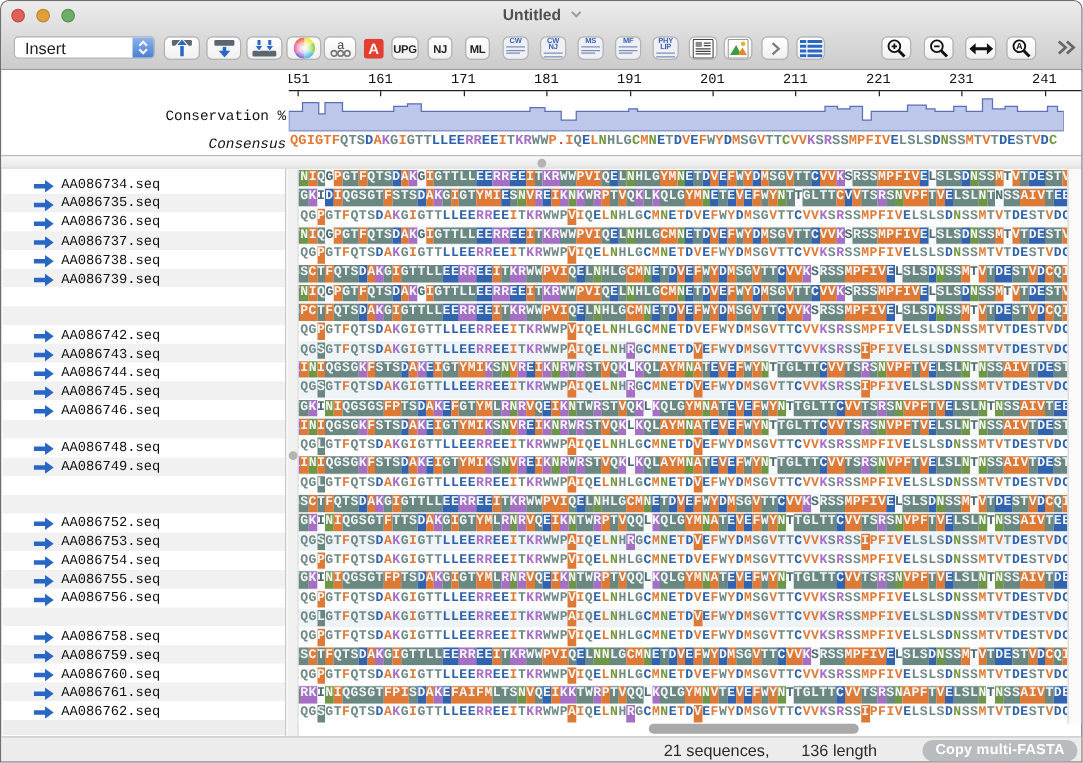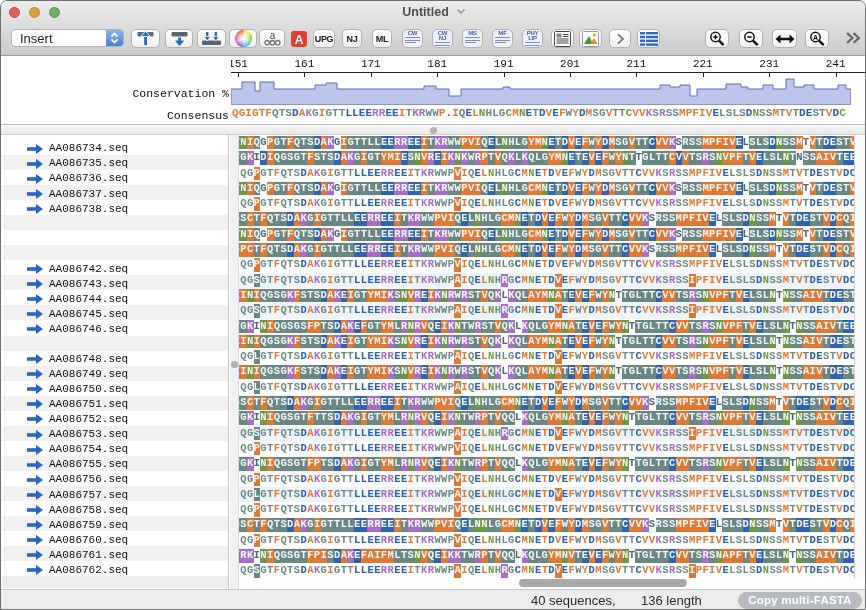--- a/index.html
+++ b/index.html
@@ -35,21 +35,21 @@
 #hdr { position:absolute; left:0; top:56px; width:866px; height:67px; background:#fff; }
 .rline { position:absolute; left:230px; top:15px; width:636px; height:1px; background:#222; }
 .rwrap { position:absolute; left:230px; top:0; width:636px; height:24px; overflow:hidden; }
 .rtick { position:absolute; top:16px; width:1px; height:4px; background:#222; }
 .rnum { position:absolute; top:1px; width:40px; text-align:center;
   font-family:"Liberation Mono", monospace; font-size:11px; color:#111; }
 .cons { position:absolute; left:230px; top:18px; }
 #clabel1, #clabel2 { position:absolute; font-family:"Liberation Mono", monospace;
   font-size:11.5px; color:#111; text-align:right; width:220px; left:8px; }
 #clabel1 { top:30px; }
-#clabel2 { top:52px; }
+#clabel2 { top:52px;font-style:italic; }
 #consrow { position:absolute; left:231px; top:50px; width:630px; height:15px;
   font-family:"Liberation Mono", monospace; font-size:11px; font-weight:bold;
   letter-spacing:0.07px; white-space:pre; }
 #consrow i { font-style:normal; }
 
 #split { position:absolute; left:0; top:123px; width:866px; height:11px;
   background:linear-gradient(#f7f7f7,#e8e8e8); border-top:1px solid #bbb; border-bottom:1px solid #cfcfcf; }
 #split .knob { position:absolute; left:429px; top:2px; width:7px; height:7px;
   border-radius:4px; background:#b3b3b3; }
 
@@ -347,20 +347,27 @@
       </div>
       <div class="nstripe" style="top:65.0px;background:#ffffff"></div>
       <div class="nrow" style="top:67.20px">
         <svg class="narw" width="16" height="10" viewBox="0 0 16 10">
           <rect x="0" y="3.2" width="9.5" height="3.6" fill="#2a67c5"></rect>
           <path d="M9 0 L16 5 L9 10 Z" fill="#2a67c5"></path>
         </svg>
         <span>AA086738.seq</span>
       </div>
       <div class="nstripe" style="top:80.0px;background:#f1f1f1"></div>
+      <div class="nrow" style="top:82.25px">
+        <svg class="narw" width="16" height="10" viewBox="0 0 16 10">
+          <rect x="0" y="3.2" width="9.5" height="3.6" fill="#2a67c5"></rect>
+          <path d="M9 0 L16 5 L9 10 Z" fill="#2a67c5"></path>
+        </svg>
+        <span>AA086739.seq</span>
+      </div>
       <div class="nstripe" style="top:95.1px;background:#ffffff"></div>
       <div class="nstripe" style="top:110.2px;background:#f1f1f1"></div>
       <div class="nstripe" style="top:125.2px;background:#ffffff"></div>
       <div class="nrow" style="top:127.40px">
         <svg class="narw" width="16" height="10" viewBox="0 0 16 10">
           <rect x="0" y="3.2" width="9.5" height="3.6" fill="#2a67c5"></rect>
           <path d="M9 0 L16 5 L9 10 Z" fill="#2a67c5"></path>
         </svg>
         <span>AA086742.seq</span>
       </div>
@@ -407,35 +414,21 @@
       </div>
       <div class="nstripe" style="top:230.6px;background:#f1f1f1"></div>
       <div class="nrow" style="top:232.75px">
         <svg class="narw" width="16" height="10" viewBox="0 0 16 10">
           <rect x="0" y="3.2" width="9.5" height="3.6" fill="#2a67c5"></rect>
           <path d="M9 0 L16 5 L9 10 Z" fill="#2a67c5"></path>
         </svg>
         <span>AA086749.seq</span>
       </div>
       <div class="nstripe" style="top:245.6px;background:#ffffff"></div>
-      <div class="nrow" style="top:247.80px">
-        <svg class="narw" width="16" height="10" viewBox="0 0 16 10">
-          <rect x="0" y="3.2" width="9.5" height="3.6" fill="#2a67c5"></rect>
-          <path d="M9 0 L16 5 L9 10 Z" fill="#2a67c5"></path>
-        </svg>
-        <span>AA086750.seq</span>
-      </div>
       <div class="nstripe" style="top:260.7px;background:#f1f1f1"></div>
-      <div class="nrow" style="top:262.85px">
-        <svg class="narw" width="16" height="10" viewBox="0 0 16 10">
-          <rect x="0" y="3.2" width="9.5" height="3.6" fill="#2a67c5"></rect>
-          <path d="M9 0 L16 5 L9 10 Z" fill="#2a67c5"></path>
-        </svg>
-        <span>AA086751.seq</span>
-      </div>
       <div class="nstripe" style="top:275.7px;background:#ffffff"></div>
       <div class="nrow" style="top:277.90px">
         <svg class="narw" width="16" height="10" viewBox="0 0 16 10">
           <rect x="0" y="3.2" width="9.5" height="3.6" fill="#2a67c5"></rect>
           <path d="M9 0 L16 5 L9 10 Z" fill="#2a67c5"></path>
         </svg>
         <span>AA086752.seq</span>
       </div>
       <div class="nstripe" style="top:290.8px;background:#f1f1f1"></div>
       <div class="nrow" style="top:292.95px">
@@ -463,27 +456,20 @@
       </div>
       <div class="nstripe" style="top:335.9px;background:#ffffff"></div>
       <div class="nrow" style="top:338.10px">
         <svg class="narw" width="16" height="10" viewBox="0 0 16 10">
           <rect x="0" y="3.2" width="9.5" height="3.6" fill="#2a67c5"></rect>
           <path d="M9 0 L16 5 L9 10 Z" fill="#2a67c5"></path>
         </svg>
         <span>AA086756.seq</span>
       </div>
       <div class="nstripe" style="top:351.0px;background:#f1f1f1"></div>
-      <div class="nrow" style="top:353.15px">
-        <svg class="narw" width="16" height="10" viewBox="0 0 16 10">
-          <rect x="0" y="3.2" width="9.5" height="3.6" fill="#2a67c5"></rect>
-          <path d="M9 0 L16 5 L9 10 Z" fill="#2a67c5"></path>
-        </svg>
-        <span>AA086757.seq</span>
-      </div>
       <div class="nstripe" style="top:366.0px;background:#ffffff"></div>
       <div class="nrow" style="top:368.20px">
         <svg class="narw" width="16" height="10" viewBox="0 0 16 10">
           <rect x="0" y="3.2" width="9.5" height="3.6" fill="#2a67c5"></rect>
           <path d="M9 0 L16 5 L9 10 Z" fill="#2a67c5"></path>
         </svg>
         <span>AA086758.seq</span>
       </div>
       <div class="nstripe" style="top:381.1px;background:#f1f1f1"></div>
       <div class="nrow" style="top:383.25px">
@@ -577,17 +563,17 @@
       <div class="stripe" style="top:397.8px;background:#ffffff"></div>
       <div class="arow tx" style="top:398.70px"><i style="color:#e07b38">I</i><i style="color:#708a86">QG</i><i style="background:#de7a36;color:#f2f5f5">P</i><i style="color:#708a86">GT</i><i style="color:#e07b38">F</i><i style="color:#708a86">QTS</i><i style="color:#2f62ab">D</i><i style="color:#e07b38">A</i><i style="color:#a76fc6">K</i><i style="color:#708a86">G</i><i style="color:#e07b38">I</i><i style="color:#708a86">GTT</i><i style="color:#2f62ab">LLEE</i><i style="color:#a76fc6">RR</i><i style="color:#2f62ab">EE</i><i style="color:#e07b38">I</i><i style="color:#708a86">T</i><i style="color:#a76fc6">KR</i><i style="color:#708a86">WWP</i><i style="background:#de7a36;color:#f2f5f5">V</i><i style="color:#e07b38">I</i><i style="color:#708a86">Q</i><i style="color:#2f62ab">E</i><i style="color:#e07b38">L</i><i style="color:#74983f">N</i><i style="color:#708a86">HLG</i><i style="color:#2f62ab">C</i><i style="color:#e07b38">M</i><i style="color:#74983f">N</i><i style="color:#2f62ab">E</i><i style="color:#e07b38">T</i><i style="color:#2f62ab">D</i><i style="color:#e07b38">V</i><i style="color:#2f62ab">E</i><i style="color:#e07b38">F</i><i style="color:#708a86">W</i><i style="color:#e07b38">Y</i><i style="color:#2f62ab">D</i><i style="color:#e07b38">M</i><i style="color:#708a86">SG</i><i style="color:#e07b38">V</i><i style="color:#708a86">TT</i><i style="color:#2f62ab">C</i><i style="color:#e07b38">VV</i><i style="color:#a76fc6">K</i><i style="color:#708a86">S</i><i style="color:#a76fc6">R</i><i style="color:#708a86">SS</i><i style="color:#e07b38">MPFIV</i><i style="color:#2f62ab">E</i><i style="color:#708a86">LSLS</i><i style="color:#2f62ab">D</i><i style="color:#74983f">N</i><i style="color:#708a86">SS</i><i style="color:#e07b38">M</i><i style="color:#708a86">T</i><i style="color:#e07b38">V</i><i style="color:#708a86">T</i><i style="color:#2f62ab">DE</i><i style="color:#708a86">ST</i><i style="color:#e07b38">V</i><i style="color:#2f62ab">DC</i></div>
       <div class="stripe" style="top:413.1px;background:#eef3f8"></div>
       <div class="arow" style="top:414.00px"><i style="background:#6a8781;color:#f2f5f5">T</i><i style="background:#a56fc4;color:#f2f5f5">RK</i><i style="background:#f8fafb;color:#4c6a70">I</i><i style="background:#6f9646;color:#f2f5f5">N</i><i style="background:#de7a36;color:#f2f5f5">I</i><i style="background:#6a8781;color:#f2f5f5">QGSGT</i><i style="background:#de7a36;color:#f2f5f5">FPI</i><i style="background:#6a8781;color:#f2f5f5">S</i><i style="background:#3263ae;color:#f2f5f5">D</i><i style="background:#de7a36;color:#f2f5f5">A</i><i style="background:#a56fc4;color:#f2f5f5">K</i><i style="background:#3263ae;color:#f2f5f5">E</i><i style="background:#de7a36;color:#f2f5f5">FAIFM</i><i style="background:#6a8781;color:#f2f5f5">LTS</i><i style="background:#6f9646;color:#f2f5f5">N</i><i style="background:#de7a36;color:#f2f5f5">V</i><i style="background:#6a8781;color:#f2f5f5">Q</i><i style="background:#3263ae;color:#f2f5f5">E</i><i style="background:#de7a36;color:#f2f5f5">I</i><i style="background:#a56fc4;color:#f2f5f5">KK</i><i style="background:#6a8781;color:#f2f5f5">TW</i><i style="background:#a56fc4;color:#f2f5f5">R</i><i style="background:#de7a36;color:#f2f5f5">P</i><i style="background:#6a8781;color:#f2f5f5">T</i><i style="background:#de7a36;color:#f2f5f5">V</i><i style="background:#6a8781;color:#f2f5f5">QQ</i><i style="background:#f8fafb;color:#4c6a70">L</i><i style="background:#a56fc4;color:#f2f5f5">K</i><i style="background:#6a8781;color:#f2f5f5">QLG</i><i style="background:#de7a36;color:#f2f5f5">YM</i><i style="background:#6f9646;color:#f2f5f5">N</i><i style="background:#de7a36;color:#f2f5f5">V</i><i style="background:#6a8781;color:#f2f5f5">T</i><i style="background:#3263ae;color:#f2f5f5">E</i><i style="background:#de7a36;color:#f2f5f5">V</i><i style="background:#3263ae;color:#f2f5f5">E</i><i style="background:#de7a36;color:#f2f5f5">F</i><i style="background:#6a8781;color:#f2f5f5">W</i><i style="background:#de7a36;color:#f2f5f5">Y</i><i style="background:#6f9646;color:#f2f5f5">N</i><i style="background:#f8fafb;color:#4c6a70">T</i><i style="background:#6a8781;color:#f2f5f5">TGLTT</i><i style="background:#3263ae;color:#f2f5f5">C</i><i style="background:#de7a36;color:#f2f5f5">VV</i><i style="background:#6a8781;color:#f2f5f5">TS</i><i style="background:#a56fc4;color:#f2f5f5">R</i><i style="background:#6a8781;color:#f2f5f5">S</i><i style="background:#6f9646;color:#f2f5f5">N</i><i style="background:#de7a36;color:#f2f5f5">APF</i><i style="background:#6a8781;color:#f2f5f5">T</i><i style="background:#de7a36;color:#f2f5f5">V</i><i style="background:#3263ae;color:#f2f5f5">E</i><i style="background:#6a8781;color:#f2f5f5">LSL</i><i style="background:#6f9646;color:#f2f5f5">N</i><i style="background:#f8fafb;color:#4c6a70">T</i><i style="background:#6f9646;color:#f2f5f5">N</i><i style="background:#6a8781;color:#f2f5f5">SS</i><i style="background:#de7a36;color:#f2f5f5">AIV</i><i style="background:#6a8781;color:#f2f5f5">T</i><i style="background:#3263ae;color:#f2f5f5">DE</i></div>
       <div class="stripe" style="top:428.4px;background:#ffffff"></div>
       <div class="arow tx" style="top:429.30px"><i style="color:#e07b38">I</i><i style="color:#708a86">QG</i><i style="background:#6a8781;color:#f2f5f5">S</i><i style="color:#708a86">GT</i><i style="color:#e07b38">F</i><i style="color:#708a86">QTS</i><i style="color:#2f62ab">D</i><i style="color:#e07b38">A</i><i style="color:#a76fc6">K</i><i style="color:#708a86">G</i><i style="color:#e07b38">I</i><i style="color:#708a86">GTT</i><i style="color:#2f62ab">LLEE</i><i style="color:#a76fc6">RR</i><i style="color:#2f62ab">EE</i><i style="color:#e07b38">I</i><i style="color:#708a86">T</i><i style="color:#a76fc6">KR</i><i style="color:#708a86">WWP</i><i style="background:#de7a36;color:#f2f5f5">A</i><i style="color:#e07b38">I</i><i style="color:#708a86">Q</i><i style="color:#2f62ab">E</i><i style="color:#e07b38">L</i><i style="color:#74983f">N</i><i style="color:#708a86">H</i><i style="background:#a56fc4;color:#f2f5f5">R</i><i style="color:#708a86">G</i><i style="color:#2f62ab">C</i><i style="color:#e07b38">M</i><i style="color:#74983f">N</i><i style="color:#2f62ab">E</i><i style="color:#e07b38">T</i><i style="color:#2f62ab">D</i><i style="background:#de7a36;color:#f2f5f5">V</i><i style="color:#2f62ab">E</i><i style="color:#e07b38">F</i><i style="color:#708a86">W</i><i style="color:#e07b38">Y</i><i style="color:#2f62ab">D</i><i style="color:#e07b38">M</i><i style="color:#708a86">SG</i><i style="color:#e07b38">V</i><i style="color:#708a86">TT</i><i style="color:#2f62ab">C</i><i style="color:#e07b38">VV</i><i style="color:#a76fc6">K</i><i style="color:#708a86">S</i><i style="color:#a76fc6">R</i><i style="color:#708a86">SS</i><i style="background:#de7a36;color:#f2f5f5">I</i><i style="color:#e07b38">PFIV</i><i style="color:#2f62ab">E</i><i style="color:#708a86">LSLS</i><i style="color:#2f62ab">D</i><i style="color:#74983f">N</i><i style="color:#708a86">SS</i><i style="color:#e07b38">M</i><i style="color:#708a86">T</i><i style="color:#e07b38">V</i><i style="color:#708a86">T</i><i style="color:#2f62ab">DE</i><i style="color:#708a86">ST</i><i style="color:#e07b38">V</i><i style="color:#2f62ab">DC</i></div>
     </div>
   <div id="rstrip"></div>
   <div id="hsb"></div>
   <div id="status">
-    <span class="t1">40 sequences,</span>
+    <span class="t1">21 sequences,</span>
     <span class="t2">136 length</span>
     <div id="copybtn">Copy multi-FASTA</div>
   </div>
 </div>
 
 </body></html>

